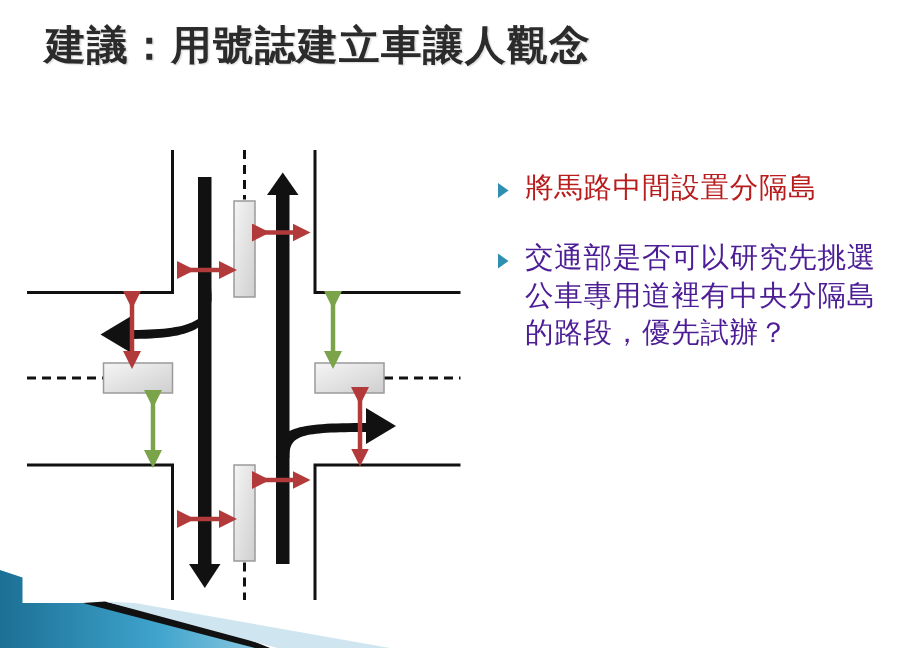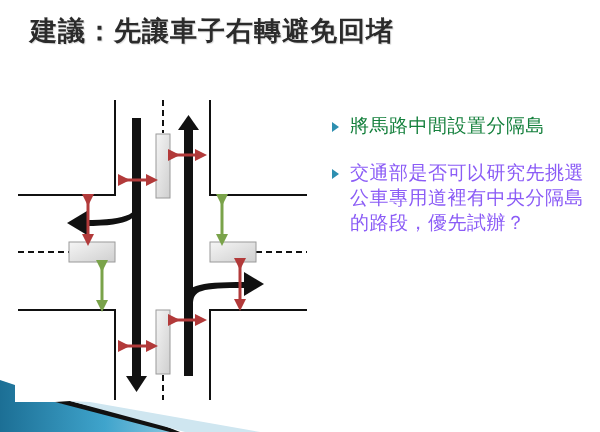--- a/index.html
+++ b/index.html
@@ -17,32 +17,32 @@
     .bullets {
       position: absolute; left: 330px; top: 113px; width: 265px;
     }
     .bullet { position: relative; padding-left: 20px; margin-bottom: 2px; }
     .bullet .marker {
       position: absolute; left: 2px; top: 9px; width: 0; height: 0;
       border-top: 5px solid transparent; border-bottom: 5px solid transparent;
       border-left: 7px solid #2e8fb0;
     }
     .bullet .text {
-      font-size: 19px; line-height: 25px; color: #15803d; letter-spacing: 0.5px;
+      font-size: 19px; line-height: 25px; color: #b91c1c; letter-spacing: 0.5px;
       word-break: break-all;
     }
-    .bullet.red .text { color: #8b5cf6; }
+    .bullet.red .text { color: #4c1d95; }
     .spacer { height: 20px; }
     .swoosh { position: absolute; left: 0; top: 380px; width: 260px; height: 52px; }
   </style>
 </head>
 <body>
 
 <div class="title">
-  <div>建議：先讓車子右轉避免回堵</div>
+  <div>建議：用號誌建立車讓人觀念</div>
 </div>
 
 <svg class="diagram" viewBox="0 100 320 300" width="320" height="300">
   <defs>
     <linearGradient id="islandGrad" x1="0" y1="0" x2="1" y2="1">
       <stop offset="0" stop-color="#f5f5f5"></stop>
       <stop offset="1" stop-color="#cfcfcf"></stop>
     </linearGradient>
     <marker id="redHead" markerWidth="4" markerHeight="4" refX="2" refY="2" orient="auto">
       <path d="M0,0 L4,2 L0,4 z" fill="#b23a3a"></path>

